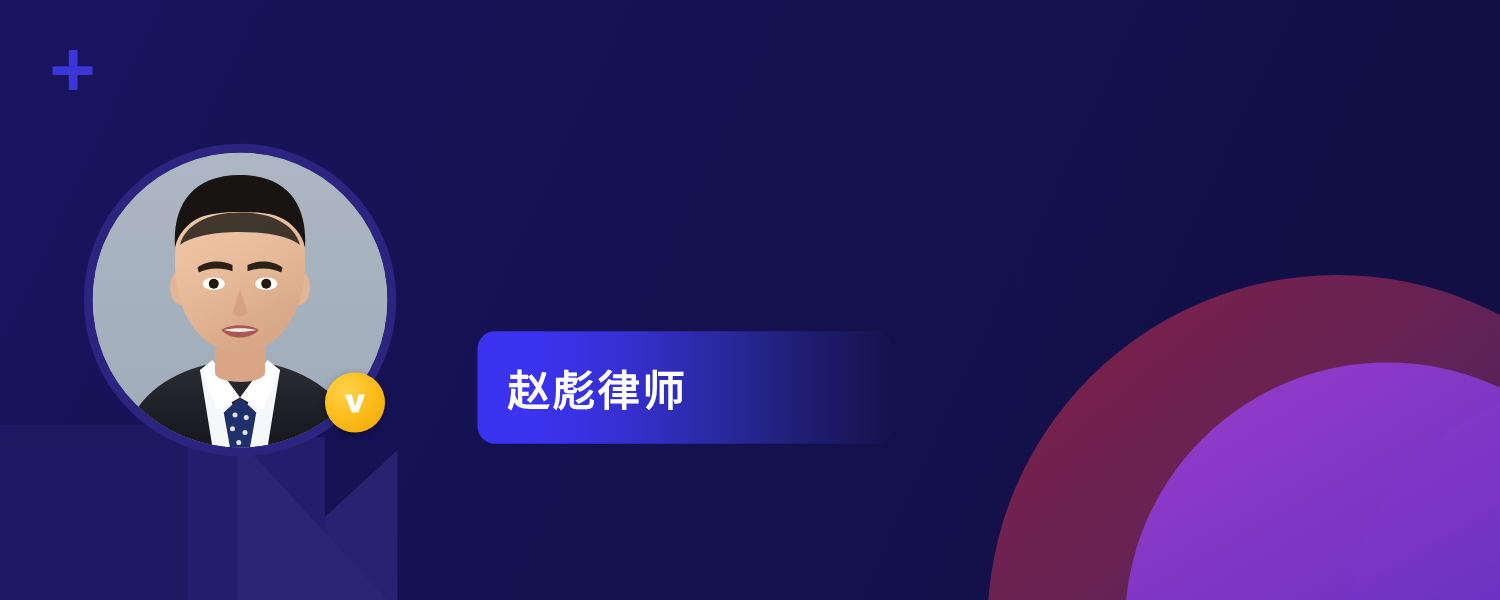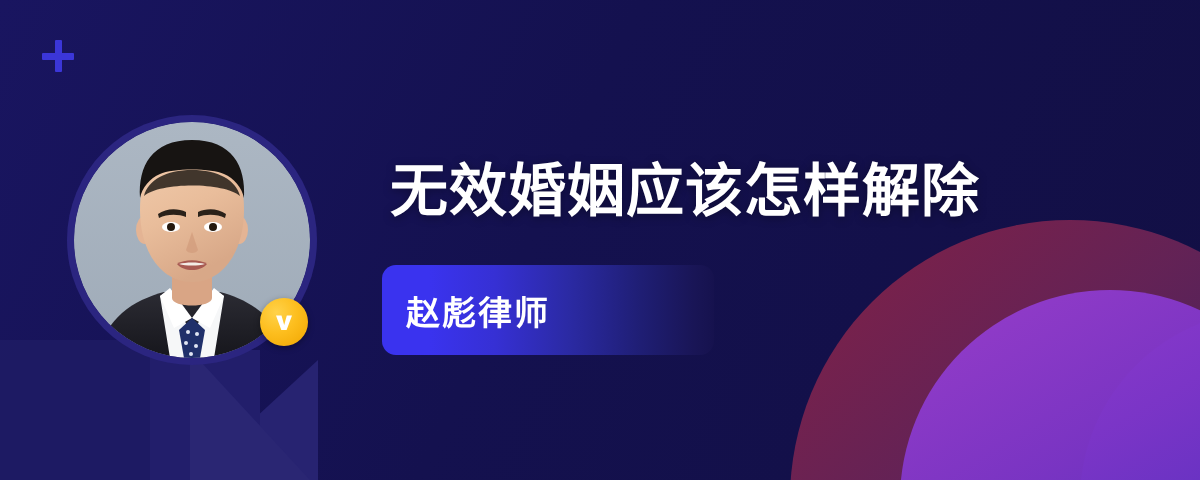--- a/index.html
+++ b/index.html
@@ -279,19 +279,18 @@
       </svg>
     </div>
     <div class="avatar-ring"></div>
     <div class="verified-badge">
       <svg width="26" height="26" viewBox="0 0 26 26" aria-hidden="true">
         <path d="M5 6.5 L10.5 6.5 L13.2 16 L15.8 6.5 L21 6.5 L15.6 21 L10.3 21 Z" fill="#ffffff"></path>
       </svg>
     </div>
   </div>
 
-  <h1 class="headline">无效婚姻应该怎样解除</h1>
 
   <div class="name-badge">
     <span class="name-badge-label">赵彪律师</span>
   </div>
 
 </div>
 
 </body></html>

